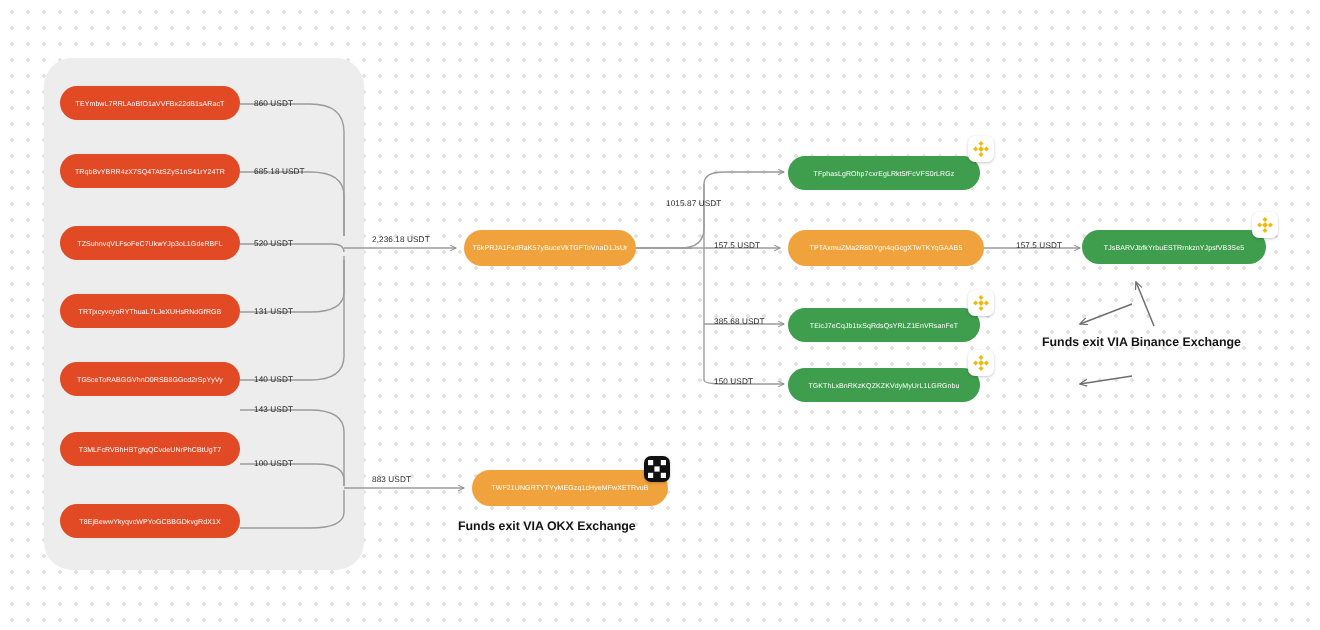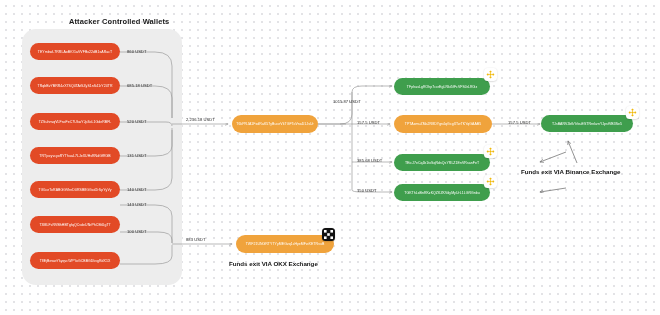--- a/index.html
+++ b/index.html
@@ -73,21 +73,20 @@
   .badge svg{display:block;}
   .badge.okx{background:#111111;}
 </style>
 </head>
 <body>
 
 <div class="canvas">
 
   <div class="group-panel" style="left:22px;top:29px;width:160px;height:256px;"></div>
 
-  <div class="group-title" style="left:69px;top:17px;">Attacker Controlled Wallets</div>
 
   <svg class="wires" viewBox="0 0 660 315">
     <defs>
       <marker id="ah" markerWidth="5" markerHeight="5" refX="4.2" refY="2" orient="auto">
         <path d="M0,0 L4.4,2 L0,4" fill="none" stroke="#8a8a8a" stroke-width="0.7"></path>
       </marker>
       <marker id="ahb" markerWidth="6" markerHeight="6" refX="5" refY="2.4" orient="auto">
         <path d="M0,0 L5.2,2.4 L0,4.8" fill="none" stroke="#6f6f6f" stroke-width="0.8"></path>
       </marker>
     </defs>

